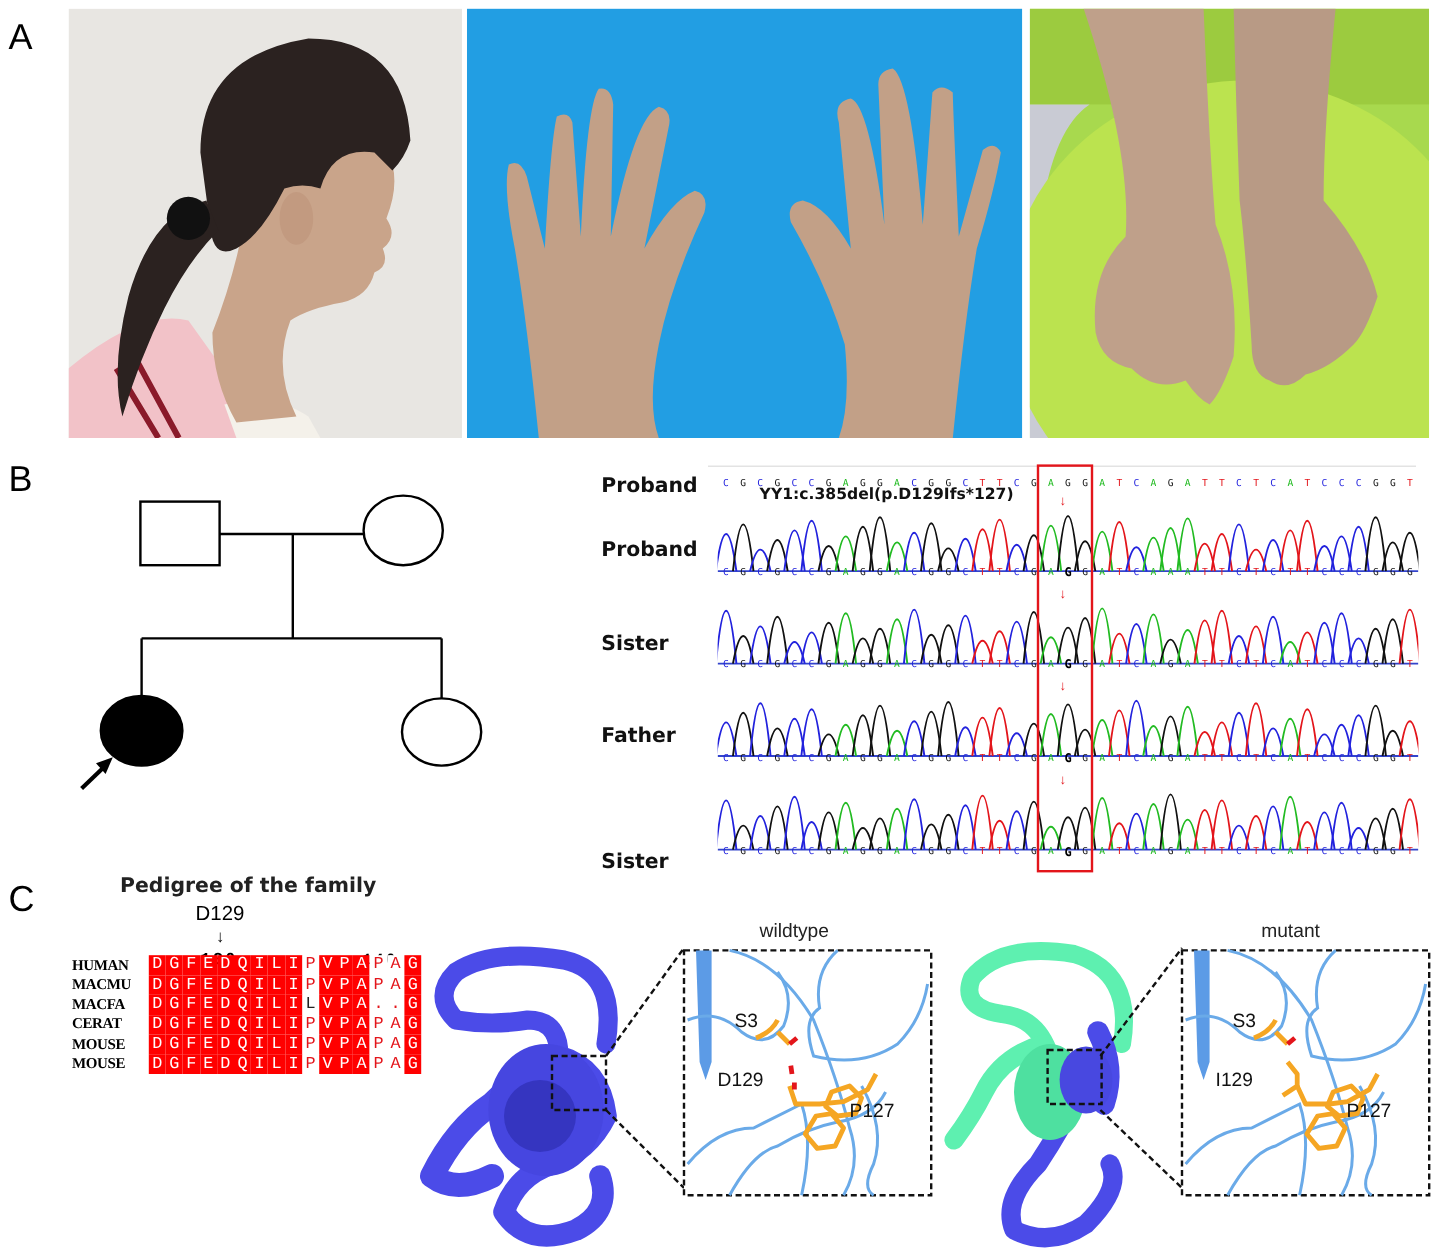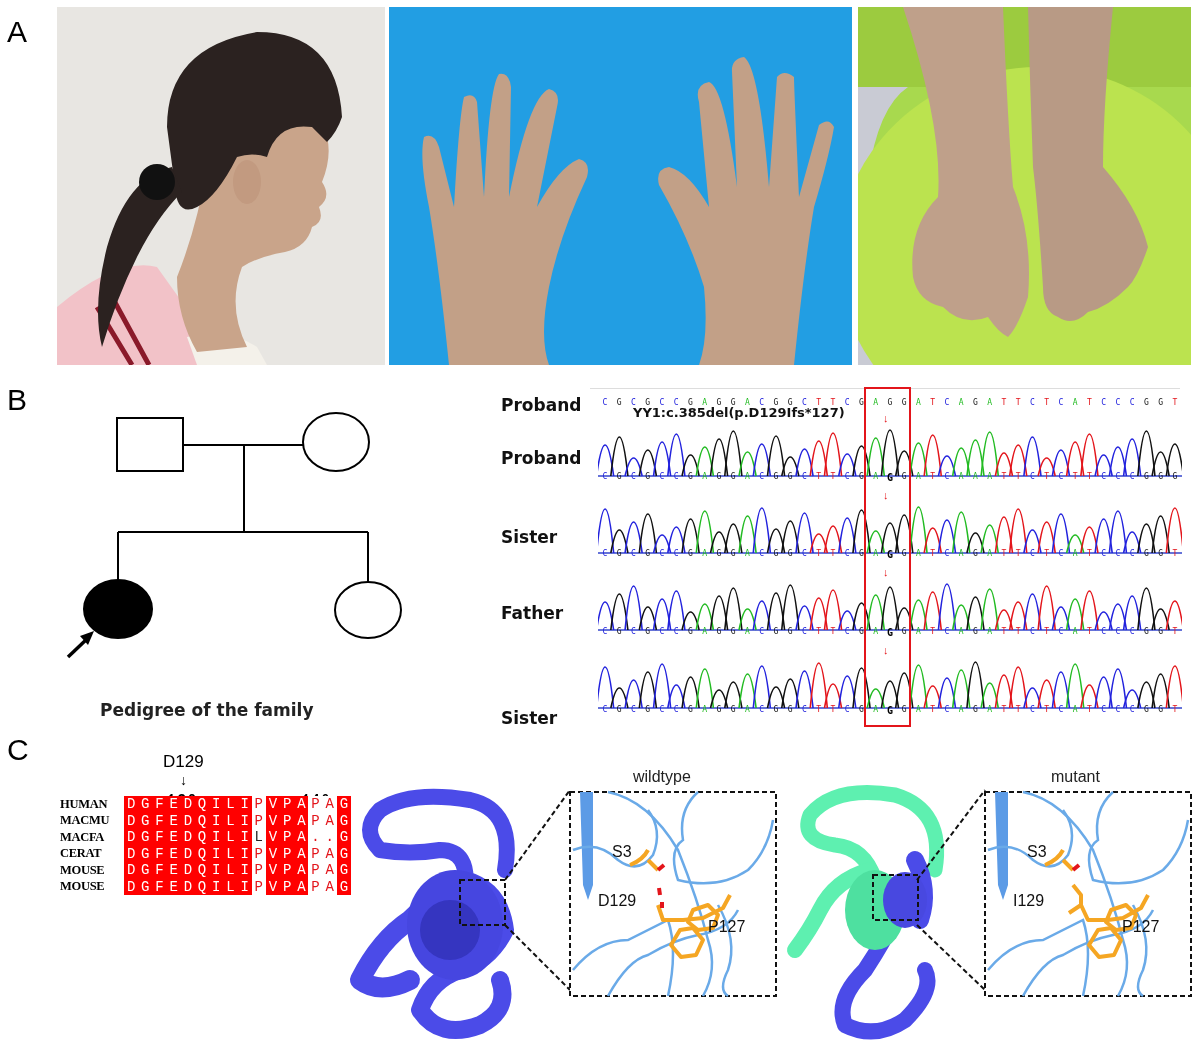--- a/index.html
+++ b/index.html
@@ -90,21 +90,21 @@
     <line x1="78" y1="152" x2="78" y2="200"></line>
     <line x1="328" y1="152" x2="328" y2="202"></line>
     <ellipse cx="78" cy="229" rx="34" ry="29" fill="#000"></ellipse>
     <ellipse cx="328" cy="230" rx="33" ry="28" fill="#fff"></ellipse>
   </g>
   <g>
     <line x1="28" y1="277" x2="48" y2="258" stroke="#000" stroke-width="3.5"></line>
     <polygon points="54,251 40,256 48,265" fill="#000"></polygon>
   </g>
 </svg>
-<div class="pedigree-caption" style="left:100px;top:700px;">Pedigree of the family</div>
+<div class="pedigree-caption" style="left:100px;top:728px;">Pedigree of the family</div>
 
 <div class="sample-label" style="left:501px;top:395px;">Proband</div>
 <div class="sample-label" style="left:501px;top:448px;">Proband</div>
 <div class="sample-label" style="left:501px;top:527px;">Sister</div>
 <div class="sample-label" style="left:501px;top:603px;">Father</div>
 <div class="sample-label" style="left:501px;top:680px;margin-top:28px;">Sister</div>
 
 <div class="abs" style="left:590px;top:388px;width:590px;height:1px;background:#ddd;"></div>
 
 <div class="seq-row" style="top:398px;">

